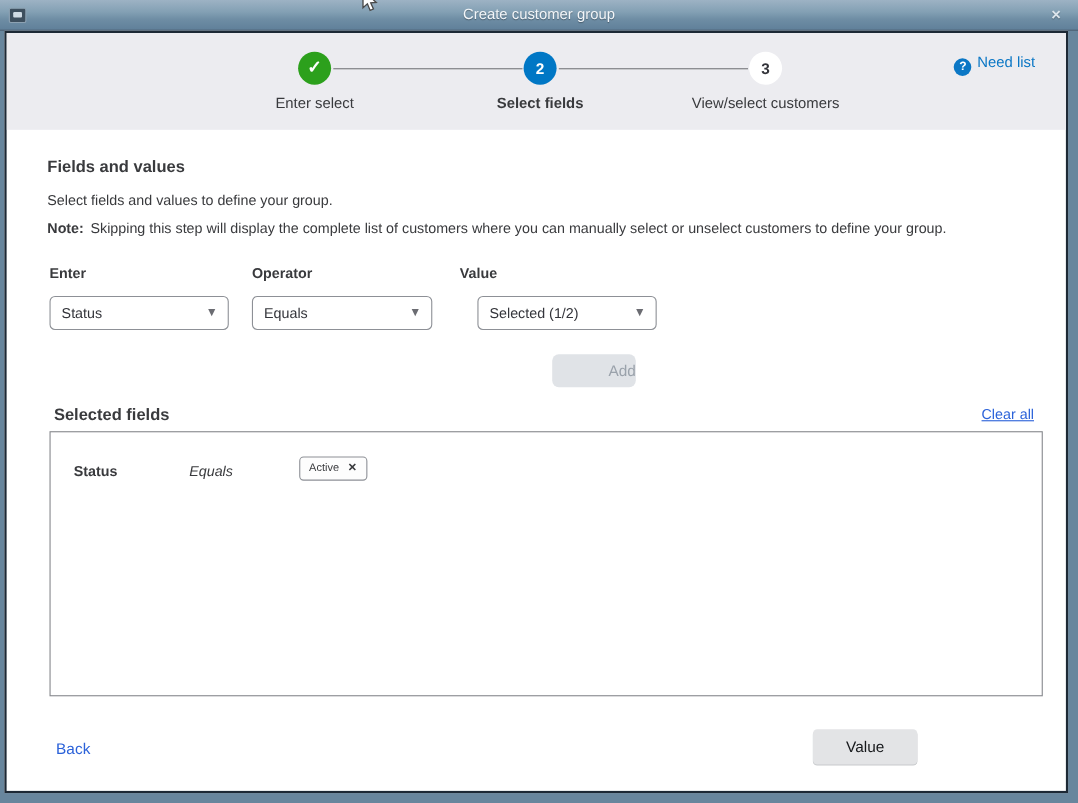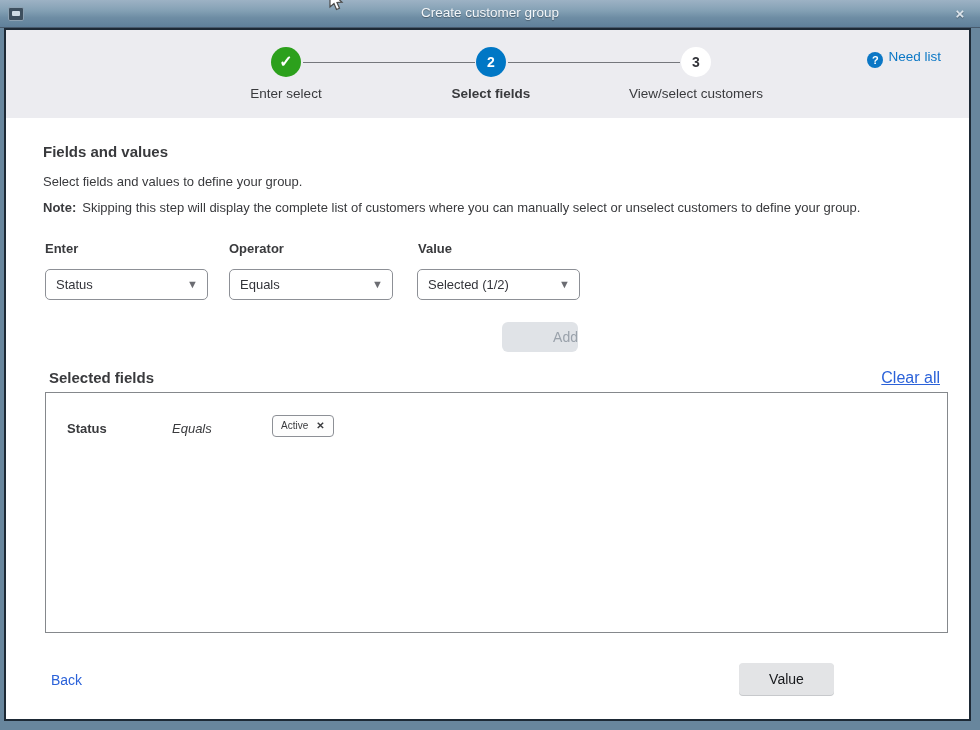--- a/index.html
+++ b/index.html
@@ -87,36 +87,36 @@
   .lbl-operator { left:223px; }
   .lbl-value    { left:412px; }
 
   .select {
     position:absolute; top:239px; height:31px; width:163px;
     border:1px solid #8d9096; border-radius:5px; background:#fff;
     line-height:29px; padding:0 26px 0 10px; cursor:pointer; color:#33343a;
   }
   .sel-field    { left:39px; }
   .sel-operator { left:223px; width:164px; }
-  .sel-value    { left:411px; }
+  .sel-value    { left:428px; }
   .select .chev {
     position:absolute; right:9px; top:0; color:#6b6c72; font-size:11px;
     line-height:29px;
   }
 
   .add-btn {
     position:absolute; left:496px; top:292px; width:76px; height:30px;
     background:#e0e3e7; color:#9aa2ab; border:none; border-radius:6px;
     font-size:14px; font-family:inherit;text-align:right;
   }
 
   .h-selected { position:absolute; top:339px; left:43px; font-size:15px; font-weight:bold; }
   .clear-all  {
     position:absolute; top:339px; right:29px; color:#2b62d9;
-    text-decoration:underline; cursor:pointer; font-size:16px;
+    text-decoration:underline; cursor:pointer; font-size:13px;
   }
 
   .selected-box {
     position:absolute; left:39px; top:362px; width:903px; height:241px;
     border:1px solid #85888c; background:#fff;
   }
   .row-field { position:absolute; left:21px; top:28px; font-weight:bold; }
   .row-op    { position:absolute; left:126px; top:28px; font-style:italic; }
   .chip {
     position:absolute; left:226px; top:22px; height:22px;

